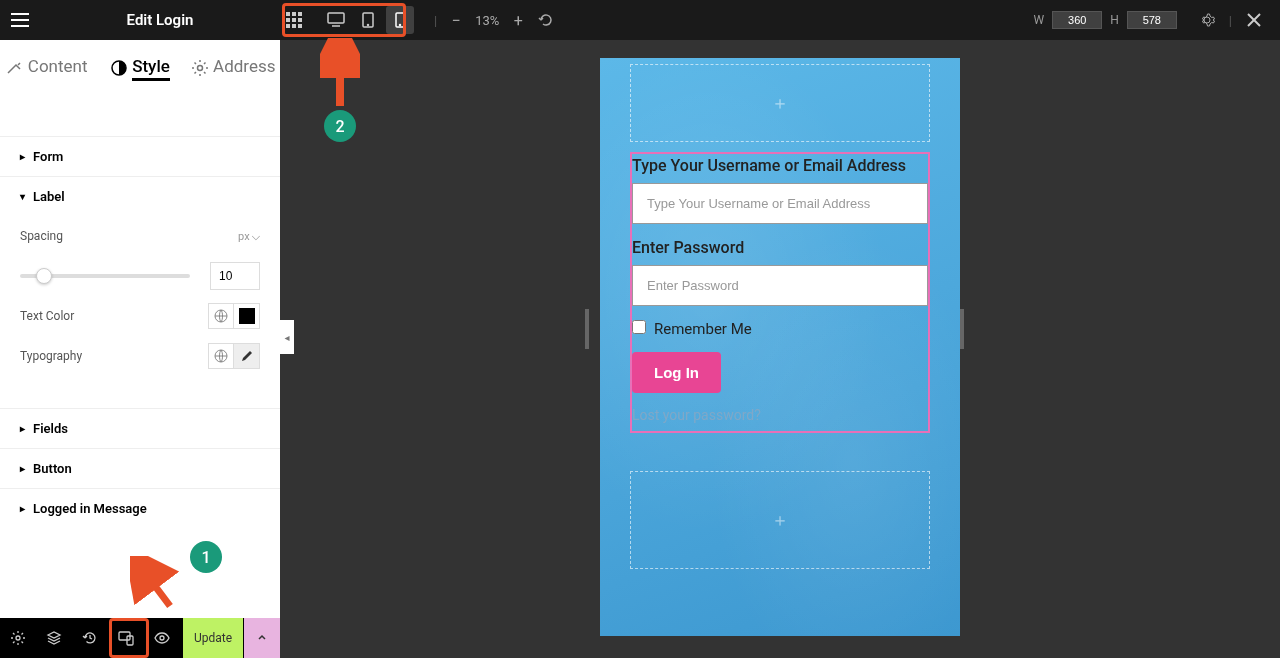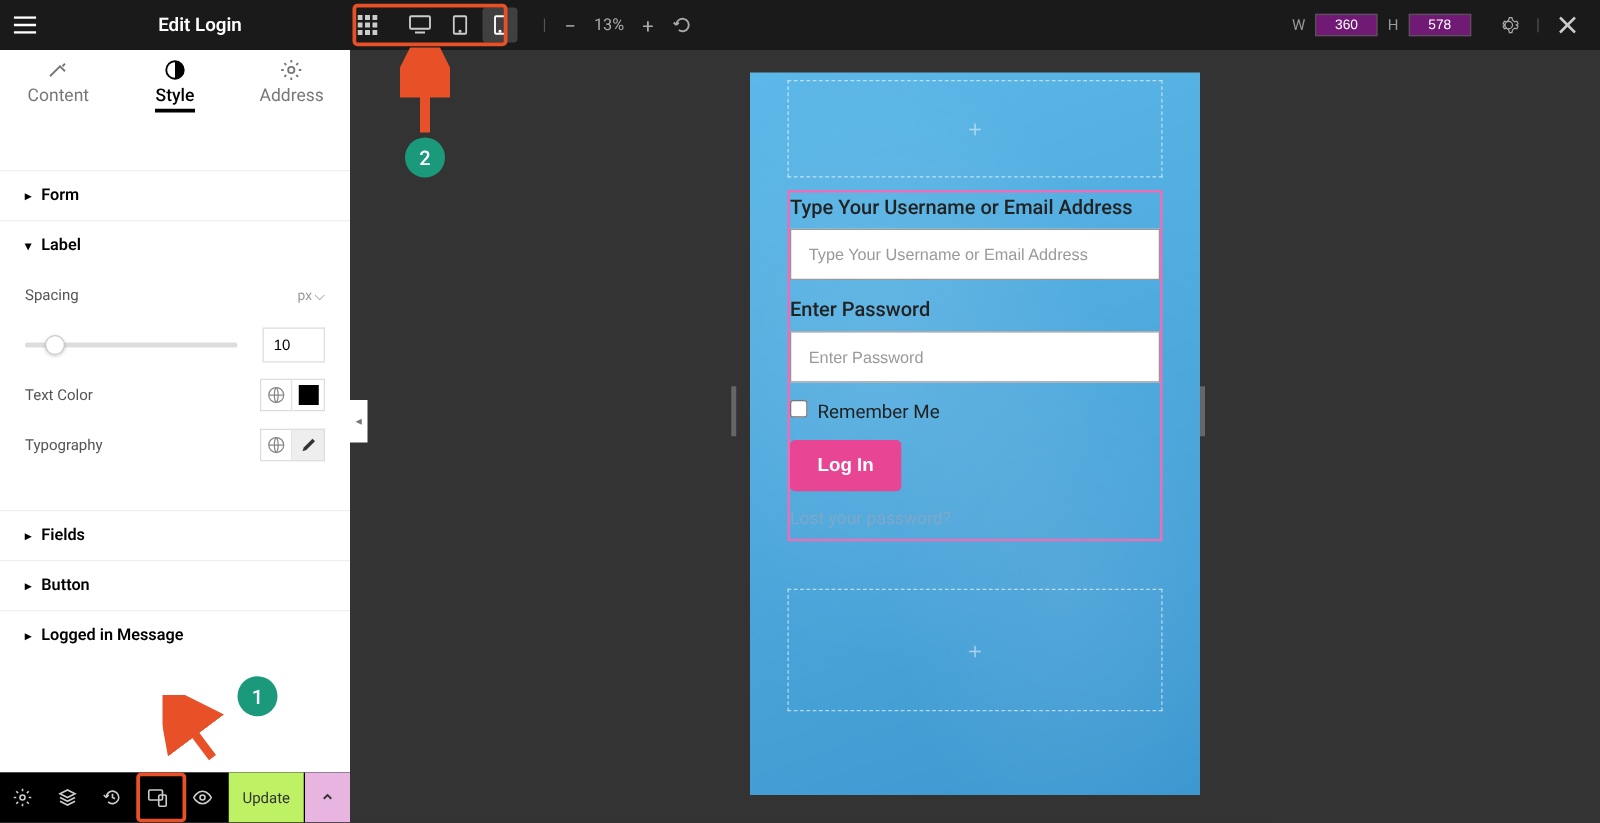--- a/index.html
+++ b/index.html
@@ -13,26 +13,26 @@
 .top-icon{width:28px;height:28px;display:flex;align-items:center;justify-content:center;cursor:pointer;color:#ccc;border-radius:3px}
 .device-group{display:flex;gap:4px;margin-left:12px;padding:2px}
 .device-btn{width:28px;height:28px;display:flex;align-items:center;justify-content:center;cursor:pointer;color:#bbb;border-radius:3px}
 .device-btn.active{background:#404040;color:#fff}
 
 .zoom-group{display:flex;align-items:center;gap:10px;margin-left:18px;color:#aaa}
 .zoom-btn{width:18px;height:18px;display:flex;align-items:center;justify-content:center;cursor:pointer;font-size:16px}
 
 .size-group{margin-left:auto;display:flex;align-items:center;gap:8px;margin-right:12px}
 .size-label{color:#999;font-size:12px}
-.size-input{width:50px;background:#701a75;border:1px solid #555;color:#fff;text-align:center;font-size:11px;padding:2px 4px}
+.size-input{width:50px;background:#404040;border:1px solid #555;color:#fff;text-align:center;font-size:11px;padding:2px 4px}
 
 
 .left-panel{position:absolute;left:0;top:40px;bottom:40px;width:280px;background:#fff;display:flex;flex-direction:column;overflow:hidden}
 .tabs{display:flex;height:56px;background:#fff}
-.tab{flex:1;display:flex;flex-direction:column;align-items:center;justify-content:center;gap:4px;cursor:pointer;font-size:14px;color:#777}
+.tab{flex:1;display:flex;flex-direction:row;align-items:center;justify-content:center;gap:4px;cursor:pointer;font-size:17px;color:#777}
 .tab.active{color:#000}
 .tab.active .tab-text{border-bottom:3px solid #000;padding-bottom:2px;font-weight:500}
 .tab-text{padding-bottom:5px}
 .tab svg{width:18px;height:18px}
 .panel-body{flex:1;overflow-y:auto}
 
 .section{border-top:1px solid #eee;padding:12px 20px;cursor:pointer;display:flex;align-items:center;gap:8px;font-size:13px;font-weight:600}
 .section:first-child{margin-top:40px}
 .section.first-section{margin-top:40px}
 .caret{font-size:10px}

